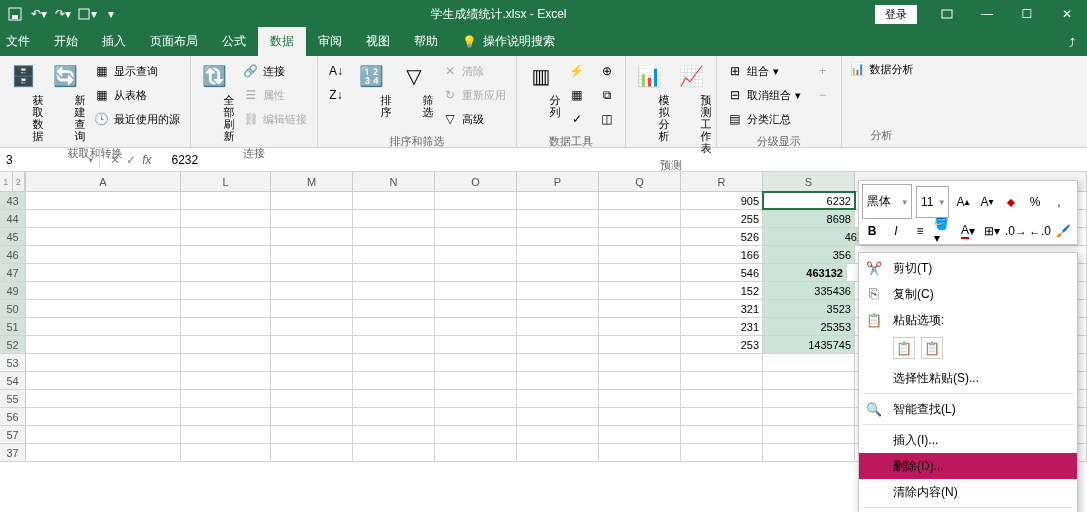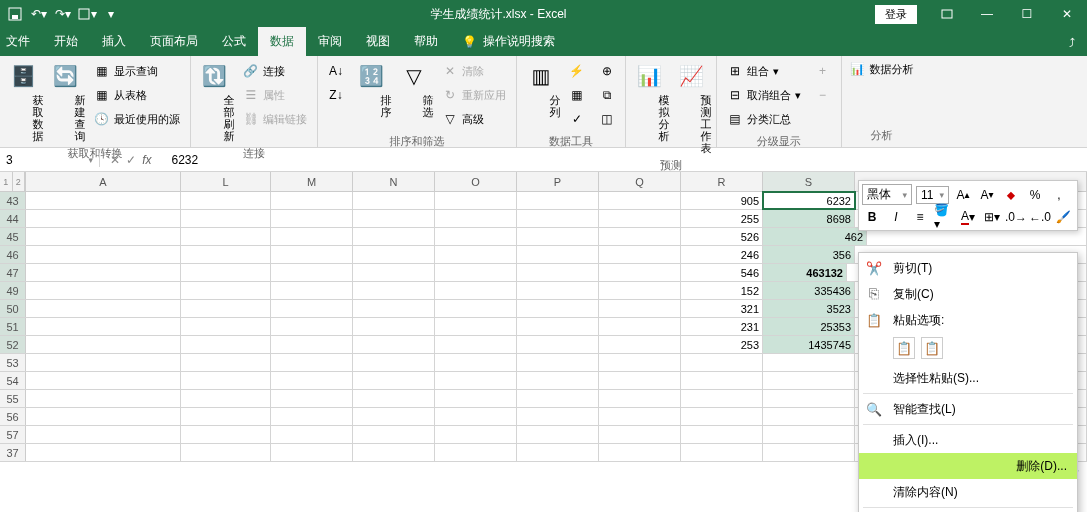--- a/index.html
+++ b/index.html
@@ -52,29 +52,29 @@
 .row { height: 18px; display: flex; border-bottom: 1px solid #d4d4d4; }
 .rowh { width: 26px; background: #f3f3f3; border-right: 1px solid #ccc; display: flex; align-items: center; justify-content: center; color: #555; font-size: 11px; }
 .rowh.sel { background: #d4e2db; }
 .cell { border-right: 1px solid #d4d4d4; padding: 0 3px; display: flex; align-items: center; justify-content: flex-end; }
 .cell.sel { background: #cce3d8; }
 .cell.active { outline: 2px solid #217346; outline-offset: -1px; background: #fff !important; }
 
 
 .minitoolbar { position: absolute; top: 180px; left: 858px; background: #fff; border: 1px solid #c8c8c8; box-shadow: 2px 2px 6px rgba(0,0,0,0.2); font-size: 12px; padding: 3px; display: flex; flex-direction: column; gap: 2px; z-index: 5; }
 .minitoolbar .row1 { display: flex; align-items: center; gap: 4px; }
-.minitoolbar .fontsel { border: 1px solid #aaa; padding: 1px 4px; display: flex; align-items: center; gap: 6px; min-width: 50px; justify-content: space-between; }
+.minitoolbar .fontsel { border: 1px solid #aaa; padding: 8px 4px; display: flex; align-items: center; gap: 6px; min-width: 50px; justify-content: space-between; }
 .minitoolbar .fontsel::after{content:"▾";color:#888;font-size:9px;}
 .minitoolbar .tb { width: 20px; height: 20px; display: flex; align-items: center; justify-content: center; cursor: pointer; }
 .minitoolbar .row2 { display: flex; align-items: center; gap: 4px; }
 
 
 .ctxmenu { position: absolute; top: 252px; left: 858px; width: 220px; background: #fff; border: 1px solid #c8c8c8; box-shadow: 2px 2px 8px rgba(0,0,0,0.25); font-size: 12px; padding: 2px 0; z-index: 4; }
 .ctxmenu .item { display: flex; align-items: center; gap: 10px; padding: 4px 10px 4px 6px; cursor: pointer; }
-.ctxmenu .item.hl { background: #bef264; justify-content: flex-end; }
+.ctxmenu .item.hl { background: #be185d; }
 .ctxmenu .icon { width: 18px; height: 18px; display: flex; align-items: center; justify-content: center; color: #555; font-size: 13px; }
 .ctxmenu .sep { height: 1px; background: #e0e0e0; margin: 2px 4px; }
 .ctxmenu .pasteopts { display:flex; gap:6px; padding:4px 10px 6px 34px;}
 .ctxmenu .pasteopts .po { width:22px;height:22px;border:1px solid #ccc;display:flex;align-items:center;justify-content:center;font-size:13px;}
 
 
 .watermark { position: absolute; right: 8px; bottom: 18px; font-size: 13px; color: #2a8; opacity: 0.8; display:flex; align-items:center; gap:4px; }
 .watermark .logo { width:24px;height:24px;border:2px solid #2a8;border-radius:50%; display:flex;align-items:center;justify-content:center;font-size:12px;color:#2a8;}
 
 svg { display: block; }
@@ -373,21 +373,21 @@
       </div>
       <div class="row">
         <div class="rowh sel">46</div>
         <div class="cell" style="width: 155px;"></div>
         <div class="cell" style="width: 90px;"></div>
         <div class="cell" style="width: 82px;"></div>
         <div class="cell" style="width: 82px;"></div>
         <div class="cell" style="width: 82px;"></div>
         <div class="cell" style="width: 82px;"></div>
         <div class="cell" style="width: 82px;"></div>
-        <div class="cell" style="width: 82px;">246</div>
+        <div class="cell" style="width: 82px;">166</div>
         <div class="cell sel" style="width: 92px;">356</div>
         <div class="cell" style="flex: 1 1 0%;"></div>
       </div>
       <div class="row">
         <div class="rowh sel">47</div>
         <div class="cell" style="width: 155px;"></div>
         <div class="cell" style="width: 90px;"></div>
         <div class="cell" style="width: 82px;"></div>
         <div class="cell" style="width: 82px;"></div>
         <div class="cell" style="width: 82px;"></div>

